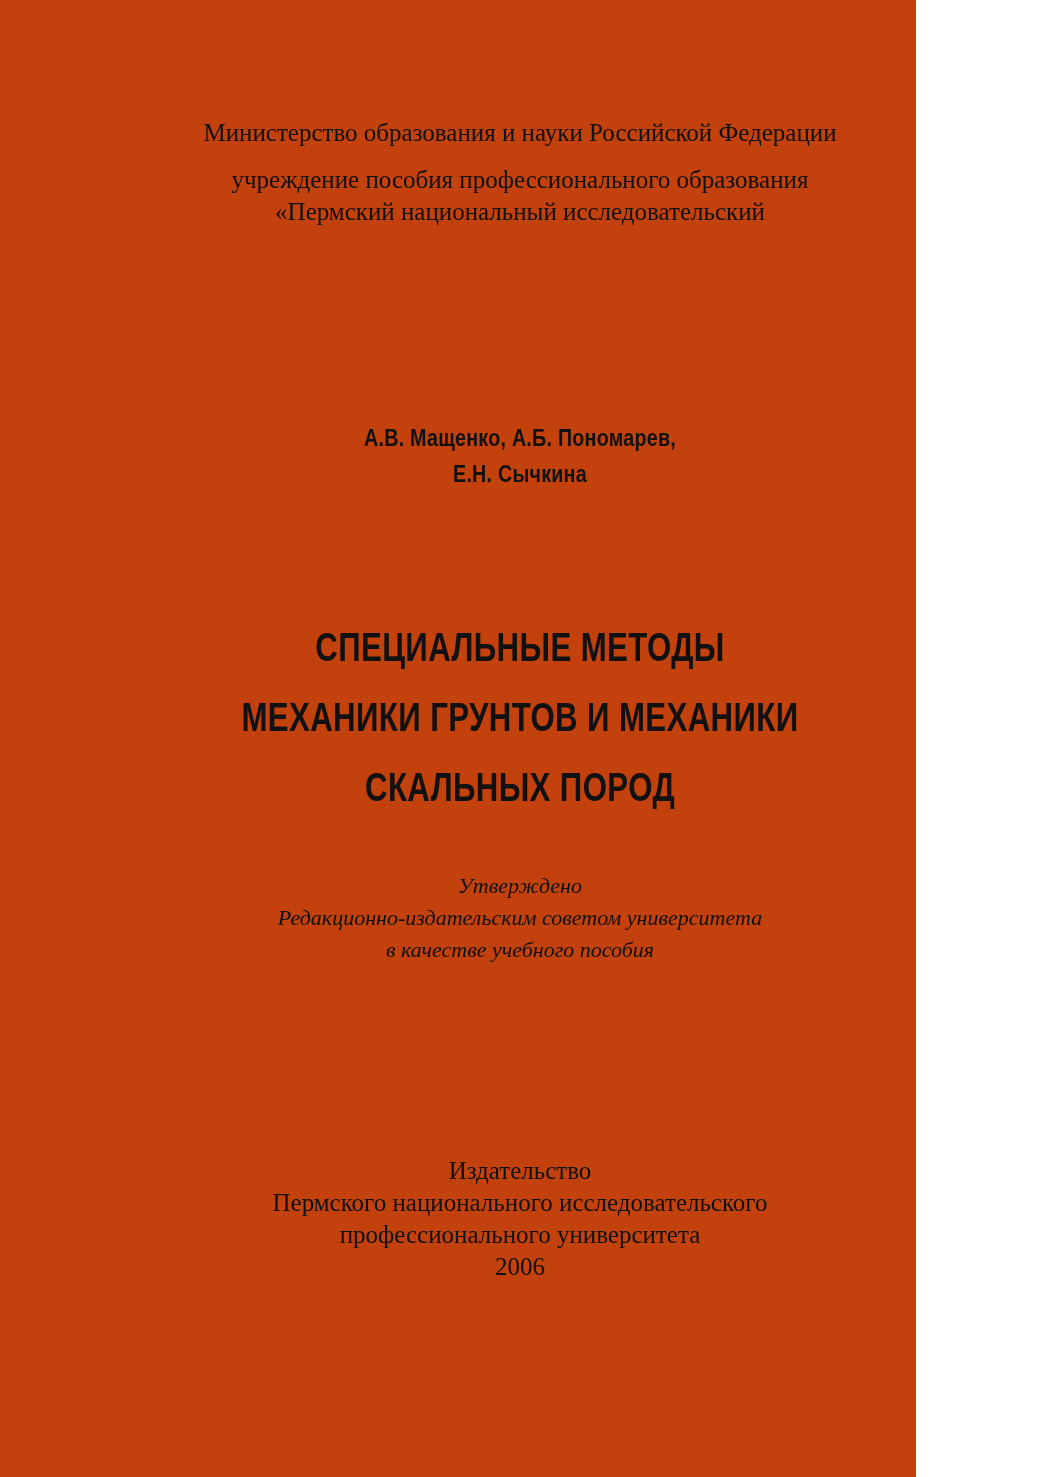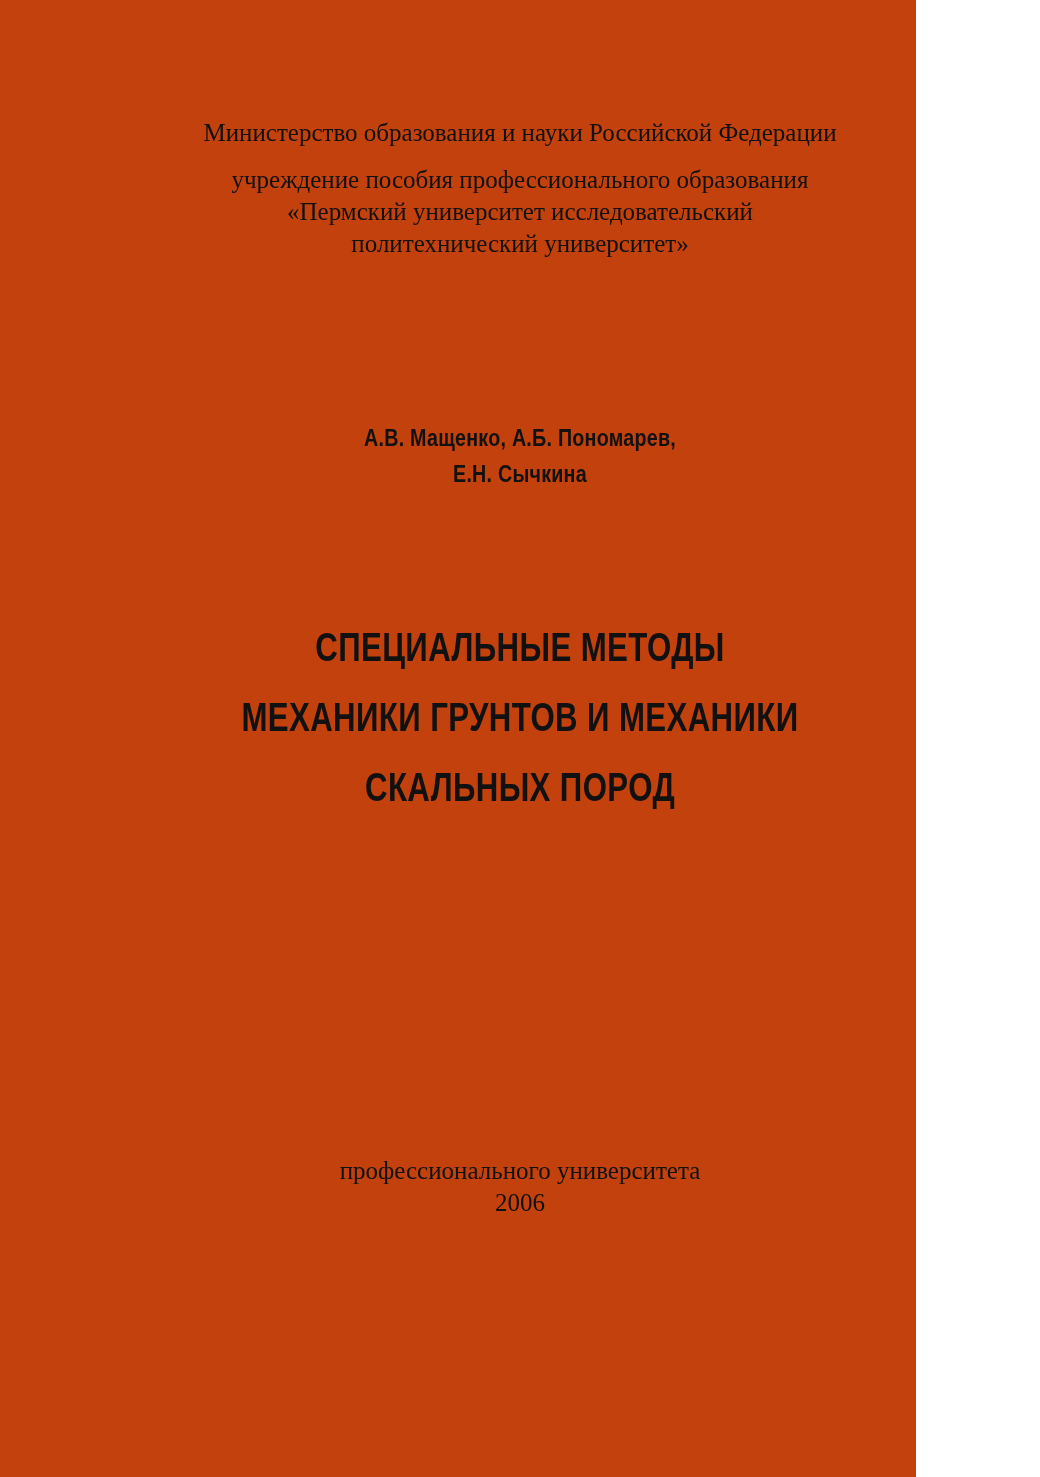--- a/index.html
+++ b/index.html
@@ -87,34 +87,40 @@
 <body>
 
 <div class="page">
 
   <div id="ministry" class="block serif">
     <span class="line">Министерство образования и науки Российской Федерации</span>
   </div>
 
   <div id="institution" class="block serif">
     <span class="line">учреждение пособия профессионального образования</span>
-    <span class="line">«Пермский университет исследовательский</span>
-    <span class="line">политехнический университет»</span>
+    <span class="line">«Пермский национальный исследовательский</span>
   </div>
 
   <div id="authors" class="block sans-bold">
     <span class="line">А.В. Мащенко, А.Б. Пономарев,</span>
     <span class="line">Е.Н. Сычкина</span>
   </div>
 
   <div id="title" class="block sans-bold">
     <span class="line">СПЕЦИАЛЬНЫЕ МЕТОДЫ</span>
     <span class="line">МЕХАНИКИ ГРУНТОВ И МЕХАНИКИ</span>
     <span class="line">СКАЛЬНЫХ ПОРОД</span>
   </div>
 
+  <div id="approval" class="block serif">
+    <span class="line">Утверждено</span>
+    <span class="line">Редакционно-издательским советом университета</span>
+    <span class="line">в качестве учебного пособия</span>
+  </div>
 
   <div id="publisher" class="block serif">
+    <span class="line">Издательство</span>
+    <span class="line">Пермского национального исследовательского</span>
     <span class="line">профессионального университета</span>
     <span class="line">2006</span>
   </div>
 
 </div>
 
 </body></html>

